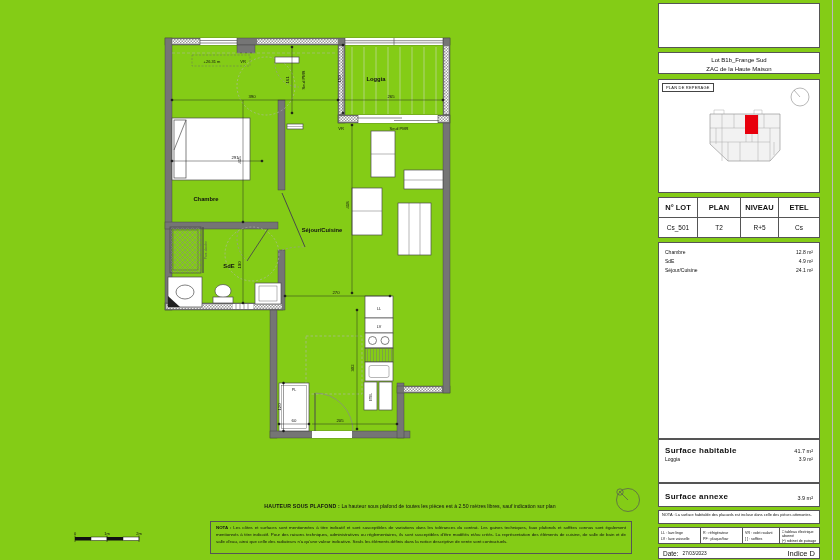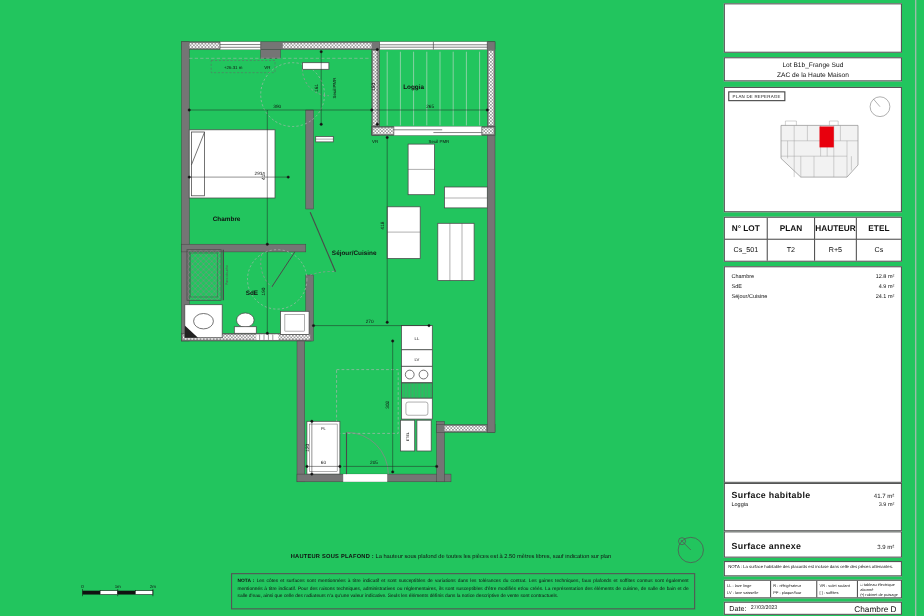--- a/index.html
+++ b/index.html
@@ -1,18 +1,18 @@
 <!DOCTYPE html>
 <html><head>
 <meta charset="utf-8">
 <style>
   html,body{margin:0;padding:0;background:#fff;}
   body{width:840px;height:560px;overflow:hidden;position:relative;
        font-family:"Liberation Sans",sans-serif;color:#111;}
-  .sheet{position:absolute;inset:0;background:#22c55e;}
+  .sheet{position:absolute;inset:0;background:#84cc16;}
   .abs{position:absolute;box-sizing:border-box;}
   .box{border:1px solid #555;background:#fff;}
   .edge{background:#bbb;}
   
   .lotbox{font-size:6px;text-align:center;line-height:1.5;padding-top:3px;}
   .repl{position:absolute;left:3px;top:3px;border:0.5px solid #444;font-size:4px;
         padding:1px 3px;letter-spacing:.2px;}
   .tbl{display:grid;grid-template-columns:39px 43px 38px 40px;grid-template-rows:20px 19px;}
   .tbl div{border-right:1px solid #555;border-bottom:1px solid #555;display:flex;
            align-items:center;justify-content:center;}
@@ -272,21 +272,21 @@
         <path d="M51,48 H121 M51,62 H111 M63,34 V81 M75,34 V48 M87,34 V62 M99,34 V81 M111,48 V81 M57,48 V64 M69,62 V81 M81,62 V81 M93,48 V62 M105,34 V48 M115,62 V75"></path>
         <path d="M55,34 V30 H65 V34 M95,34 V30 H103 V34"></path>
       </g>
       <rect x="86" y="35" width="13" height="19" fill="#e8000d" stroke="none"></rect>
     </svg>
   </div>
 
   <div class="abs box tbl" style="left:658px;top:197px;width:162px;height:41px;">
     <div class="hd">N° LOT</div>
     <div class="hd">PLAN</div>
-    <div class="hd">HAUTEUR</div>
+    <div class="hd">NIVEAU</div>
     <div class="hd">ETEL</div>
     <div class="vl">Cs_501</div>
     <div class="vl">T2</div>
     <div class="vl">R+5</div>
     <div class="vl">Cs</div>
   </div>
 
   <div class="abs box" style="left:658px;top:242px;width:162px;height:197px;padding:5px 6px;">
     <div class="roomrow">
       <span>Chambre</span>
@@ -341,17 +341,17 @@
       <div>
         <div>□ tableau électrique abonné</div>
         <div>(•) robinet de puisage</div>
       </div>
     </div>
   </div>
 
   <div class="abs box daterow" style="left:658px;top:547px;width:162px;height:12px;">
     <span class="datelbl">Date:</span>
     <span class="dateval">27/03/2023</span>
-    <span class="indice">Chambre D</span>
+    <span class="indice">Indice D</span>
   </div>
 
   <div class="abs edge" style="left:832px;top:0;width:1px;height:560px;"></div>
 </div>
 
 </body></html>

